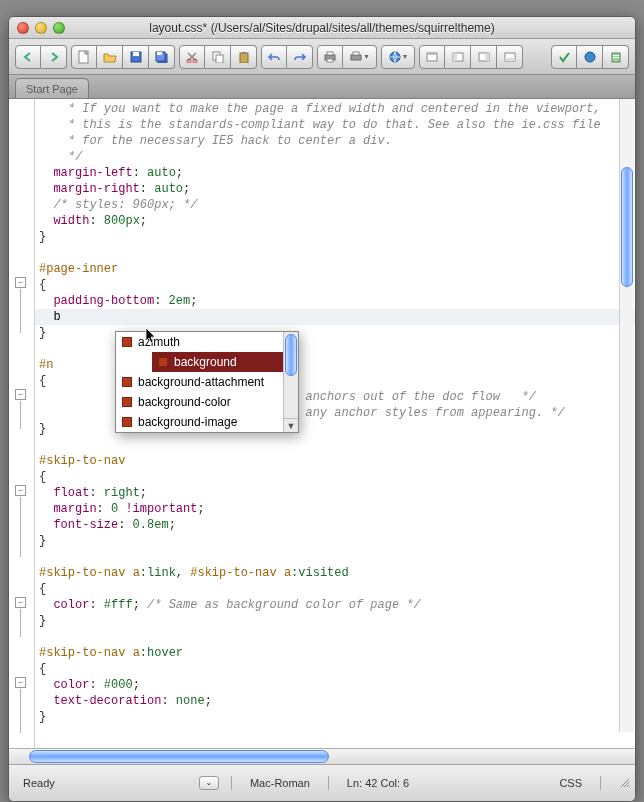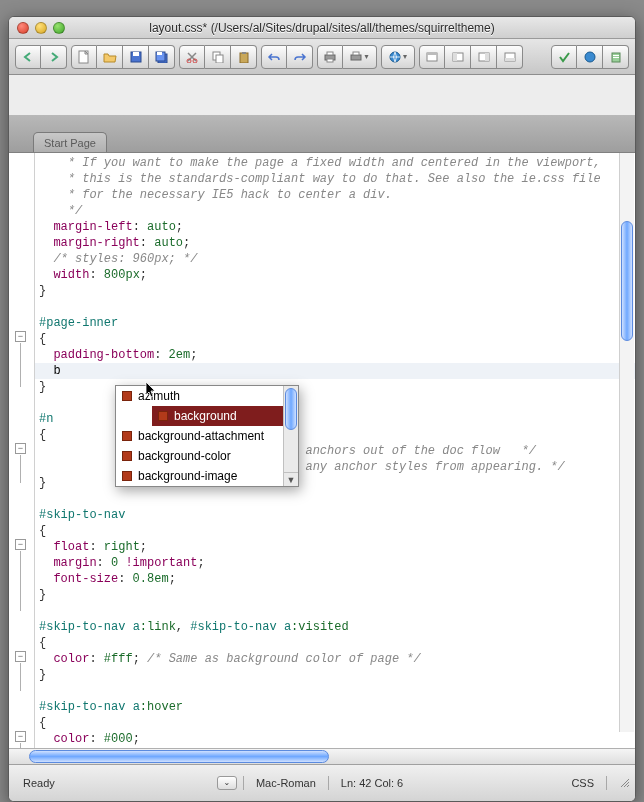--- a/index.html
+++ b/index.html
@@ -72,28 +72,27 @@
 .tbtn.first { border-top-left-radius: 4px; border-bottom-left-radius: 4px; }
 .tbtn.last { border-top-right-radius: 4px; border-bottom-right-radius: 4px; }
 .tbtn + .tbtn { border-left: none; }
 .tbtn.single { border-radius: 4px; }
 .tbtn.wide { width: 34px; }
 .tbtn.dd::after { content: "▾"; font-size: 8px; margin-left: 2px; color: #666; }
 .spacer { flex: 1; }
 svg { display: block; }
 
 .tabbar {
-  height: 38px;
+  height: 24px;
   background: linear-gradient(#b8b8b8, #9e9e9e);
   border-bottom: 1px solid #808080;
   display: flex;
   align-items: flex-end;
-  padding: 0 24px;
+  padding: 0 6px;
   gap: 2px;
-  margin-top: 40px;
 }
 .tab {
   height: 20px;
   padding: 0 10px;
   display: flex;
   align-items: center;
   gap: 6px;
   border-top-left-radius: 5px;
   border-top-right-radius: 5px;
   border: 1px solid #7a7a7a;
@@ -142,21 +141,21 @@
   font-family: Monaco, monospace;
   font-size: 12px;
   line-height: 16px;
   padding: 2px 0;
   overflow: hidden;
 }
 .line { white-space: pre; height: 16px; padding-left: 4px; font-family: Liberation Mono, monospace; }
 .cm { color: #888; font-style: italic; }
 .prop { color: #8a005a; }
 .val { color: #1a6b2a; }
-.sel { color: #0f766e; }
+.sel { color: #a16207; }
 .punc { color: #333; }
 .tcursor { background: #eef2f7; }
 .pseudo { color: #1a6b2a; }
 
 .vscroll-track {
   position: absolute;
   right: 1px;
   top: 0;
   bottom: 16px;
   width: 15px;
@@ -239,21 +238,21 @@
 
 .statusbar {
   height: 16px;
   background: linear-gradient(#f0f0f0, #d4d4d4);
   border-top: 1px solid #a0a0a0;
   display: flex;
   align-items: center;
   font-size: 11px;
   color: #333;
   padding: 18px 8px;
-  gap: 6px;
+  gap: 12px;
 }
 .statusbar .seg { padding: 0 6px; }
 .statusbar .sep { width: 1px; height: 14px; background: #a8a8a8; }
 .popup-ind {
   width: 20px; height: 14px;
   background: linear-gradient(#fff,#ddd);
   border: 1px solid #999;
   border-radius: 3px;
   font-size: 8px;
   text-align: center;

